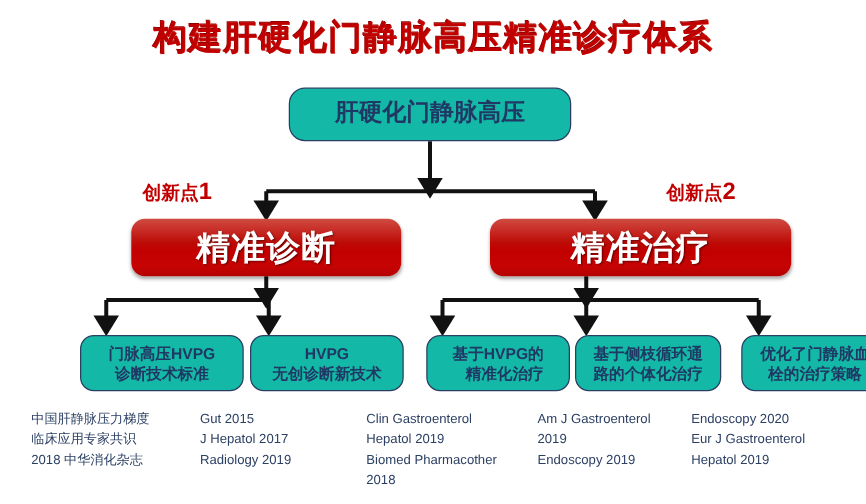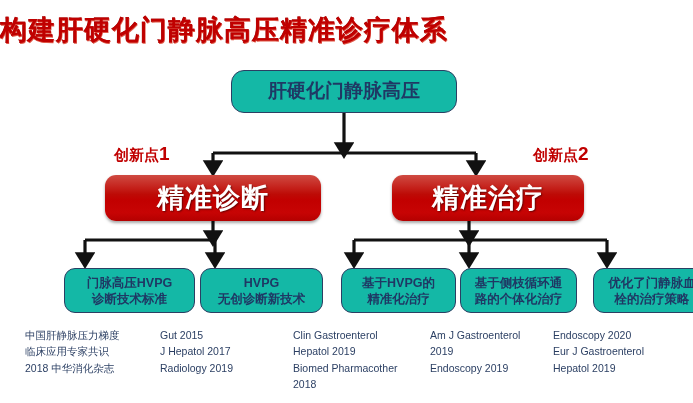--- a/index.html
+++ b/index.html
@@ -8,21 +8,21 @@
     background:#ffffff;
     font-family:"Liberation Sans","DejaVu Sans",sans-serif;
     overflow:hidden;
     position:relative;
   }
   #stage{position:relative;width:693px;height:403px;}
 
   
   #title{
     position:absolute;left:0;top:12px;width:693px;
-    text-align:left;
+    text-align:center;
     font-size:27px;font-weight:bold;
     letter-spacing:1px;
     color:#c00000;
     text-shadow:0.5px 0.5px 0 #e05a4a, -0.3px -0.3px 0 #8d0000;
     white-space:nowrap;
   }
 
   
   .nbox{
     position:absolute;
@@ -60,21 +60,21 @@
         #c20000 55%,
         #c70404 82%,
         #b40000 100%);
     box-shadow:0 2px 3px rgba(0,0,0,0.35);
     display:flex;align-items:center;justify-content:center;
     color:#ffffff;font-weight:bold;font-size:27px;
     letter-spacing:1px;
     text-shadow:1px 1px 1.5px rgba(0,0,0,0.45);
   }
   #rbox-left{left:105px;width:216px;}
-  #rbox-right{left:392px;width:192px;}
+  #rbox-right{left:392px;width:241px;}
 
   
   .inno{
     position:absolute;
     color:#c00000;font-weight:bold;
     font-size:15px;white-space:nowrap;
   }
   .inno .num{font-size:19px;}
   #inno1{left:114px;top:143px;}
   #inno2{left:489px;top:143px;margin-left:44px;}
@@ -148,21 +148,21 @@
       <span class="l2">门脉高压HVPG</span>
       <span class="l2">诊断技术标准</span>
     </span>
   </div>
   <div class="nbox leafbox" style="left:156px;width:123px;">
     <span>
       <span class="l2">HVPG</span>
       <span class="l2">无创诊断新技术</span>
     </span>
   </div>
-  <div class="nbox leafbox" style="left:297px;width:115px;">
+  <div class="nbox leafbox" style="left:297px;width:115px;text-align:right;">
     <span>
       <span class="l2">基于HVPG的</span>
       <span class="l2">精准化治疗</span>
     </span>
   </div>
   <div class="nbox leafbox" style="left:416px;width:117px;">
     <span>
       <span class="l2">基于侧枝循环通</span>
       <span class="l2">路的个体化治疗</span>
     </span>

